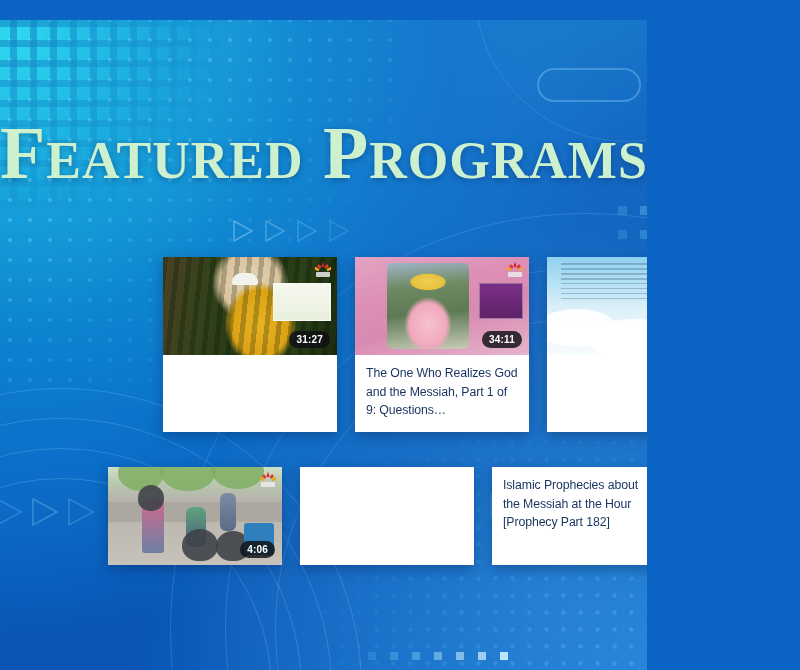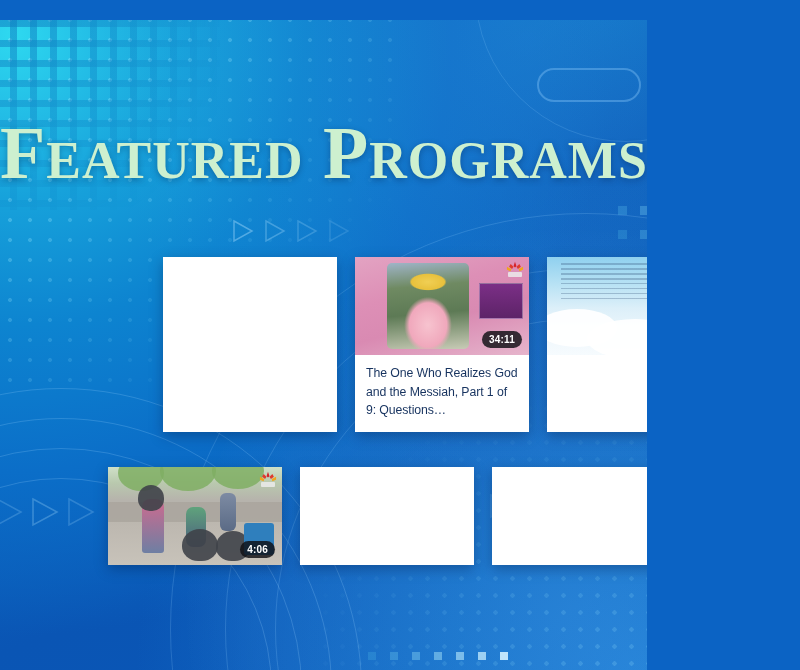--- a/index.html
+++ b/index.html
@@ -435,20 +435,37 @@
         <div class="eq-seg" style="opacity: 0.93;"></div>
         <div class="eq-seg" style="opacity: 0.97;"></div>
       </div>
     </div>
 
   <div id="title">Featured Programs</div>
 
   <div class="row" id="row1">
 
     <div class="card">
+      <div class="thumb">
+        <div class="art art-vegan">
+          <div class="hat"></div>
+          <div class="panel"></div>
+        </div>
+        <div class="logo">
+          <svg class="lotus" viewBox="0 0 24 15">
+              <path d="M12 1 L14 7 L12 9 L10 7 Z" fill="#d4202a"></path>
+              <path d="M6 4 L10 8 L8 11 L4 8 Z" fill="#e03a2e"></path>
+              <path d="M18 4 L14 8 L16 11 L20 8 Z" fill="#e03a2e"></path>
+              <path d="M1 8 L7 11 L6 14 L1 12 Z" fill="#f0a51e"></path>
+              <path d="M23 8 L17 11 L18 14 L23 12 Z" fill="#f0a51e"></path>
+            </svg>
+          <div class="plate"></div>
+        </div>
+        <div class="badge">31:27</div>
+      </div>
     </div>
 
     <div class="card">
       <div class="thumb">
         <div class="art art-pink">
           <div class="inner"></div>
           <div class="pal"></div>
         </div>
         <div class="logo">
           <svg class="lotus" viewBox="0 0 24 15">
@@ -519,17 +536,18 @@
           <div class="plate"></div>
         </div>
         <div class="badge">4:06</div>
       </div>
     </div>
 
     <div class="card">
     </div>
 
     <div class="card">
+      <div class="cap">Islamic Prophecies about the Messiah at the Hour [Prophecy Part 182]</div>
     </div>
 
   </div>
 
 </div>
 
 </body></html>

